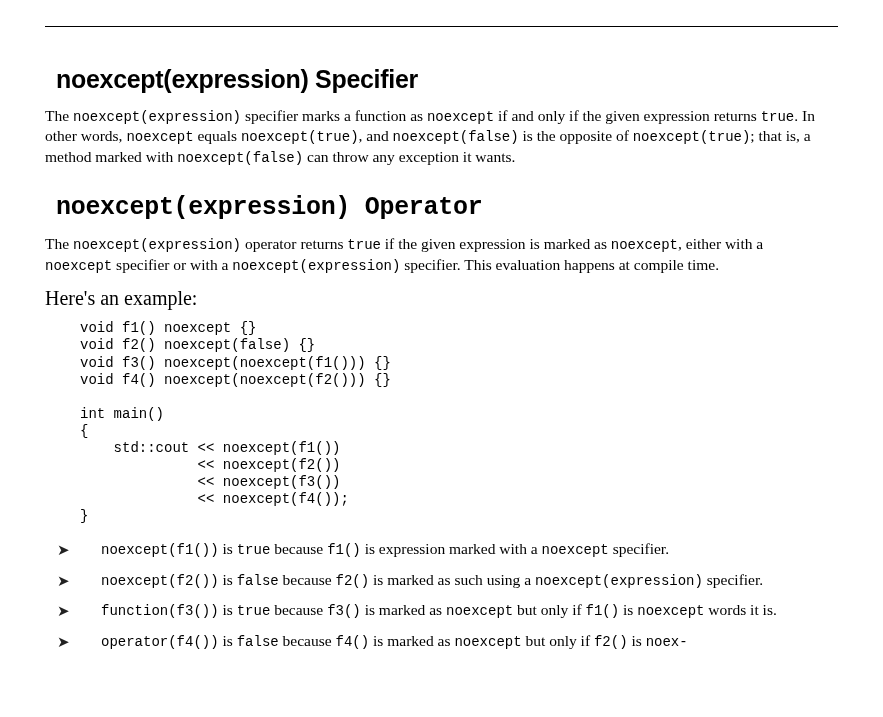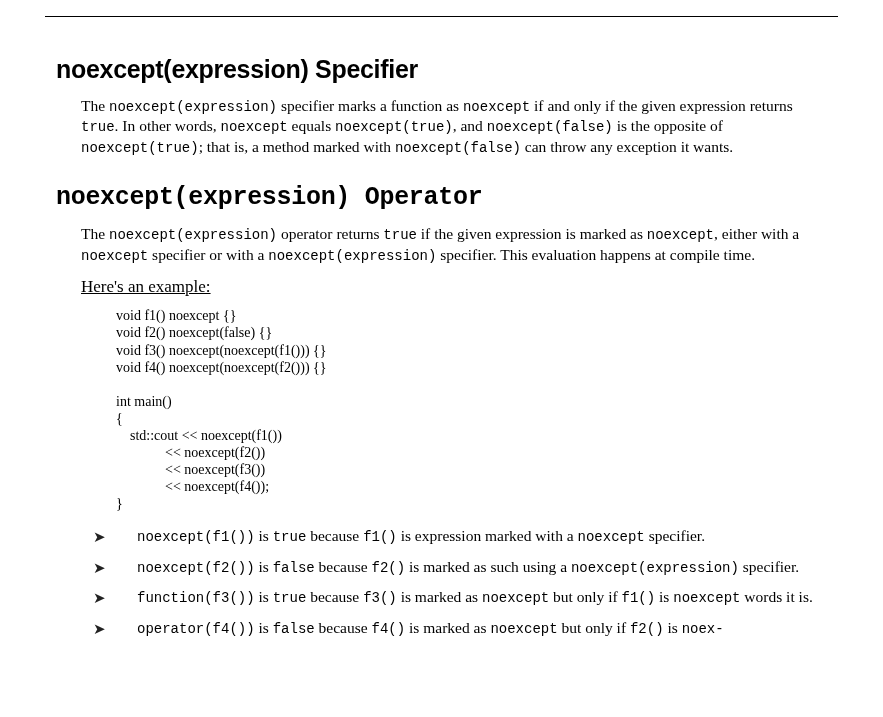--- a/index.html
+++ b/index.html
@@ -8,48 +8,47 @@
       box-sizing: border-box;
     }
     body {
       font-family: Georgia, 'Times New Roman', serif;
       background: #fff;
       width: 883px;
       padding: 0;
       color: #000;
     }
     .page {
-      padding: 8px 45px;
+      padding: 18px 45px;
     }
     .top-rule {
       border-top: 1.5px solid #000;
       margin: 8px 0 38px 0;
     }
     h2 {
       font-family: 'Helvetica Neue', Arial, sans-serif;
       font-weight: 700;
       font-size: 25px;
       margin: 0 0 12px 11px;
       letter-spacing: -0.3px;
     }
     .section-body {
-      margin-left: 36px;
       margin-right: 16px;
     }
     p.body-text {
       font-size: 15.5px;
       line-height: 1.32;
       margin-bottom: 10px;
     }
     .code-inline {
       font-family: 'Courier New', Courier, monospace;
       font-size: 14px;
     }
     pre.code-block {
-      font-family: Liberation Serif, serif;
+      font-family: Liberation Mono, monospace;
       font-size: 14px;
       line-height: 1.22;
       margin: 10px 0 14px 35px;
       white-space: pre;
     }
     ul.arrow-list {
       list-style: none;
       margin-left: 0;
       padding-left: 0;
     }
@@ -65,23 +64,22 @@
       left: 12px;
       top: 2px;
       font-size: 15px;
       color: #222;
     }
     .section-gap {
       margin-top: 26px;
       font-family: Liberation Mono, monospace;
     }
     .example-intro {
-      font-size: 17px;
+      font-size: 20px;
       margin: 12px 0 8px 0;
-      text-decoration: underline;
     }
     .output-text {
       font-size: 15.5px;
       margin: 6px 0 12px 0;
     }
   </style>
 </head>
 <body>
 
 <div class="page">

